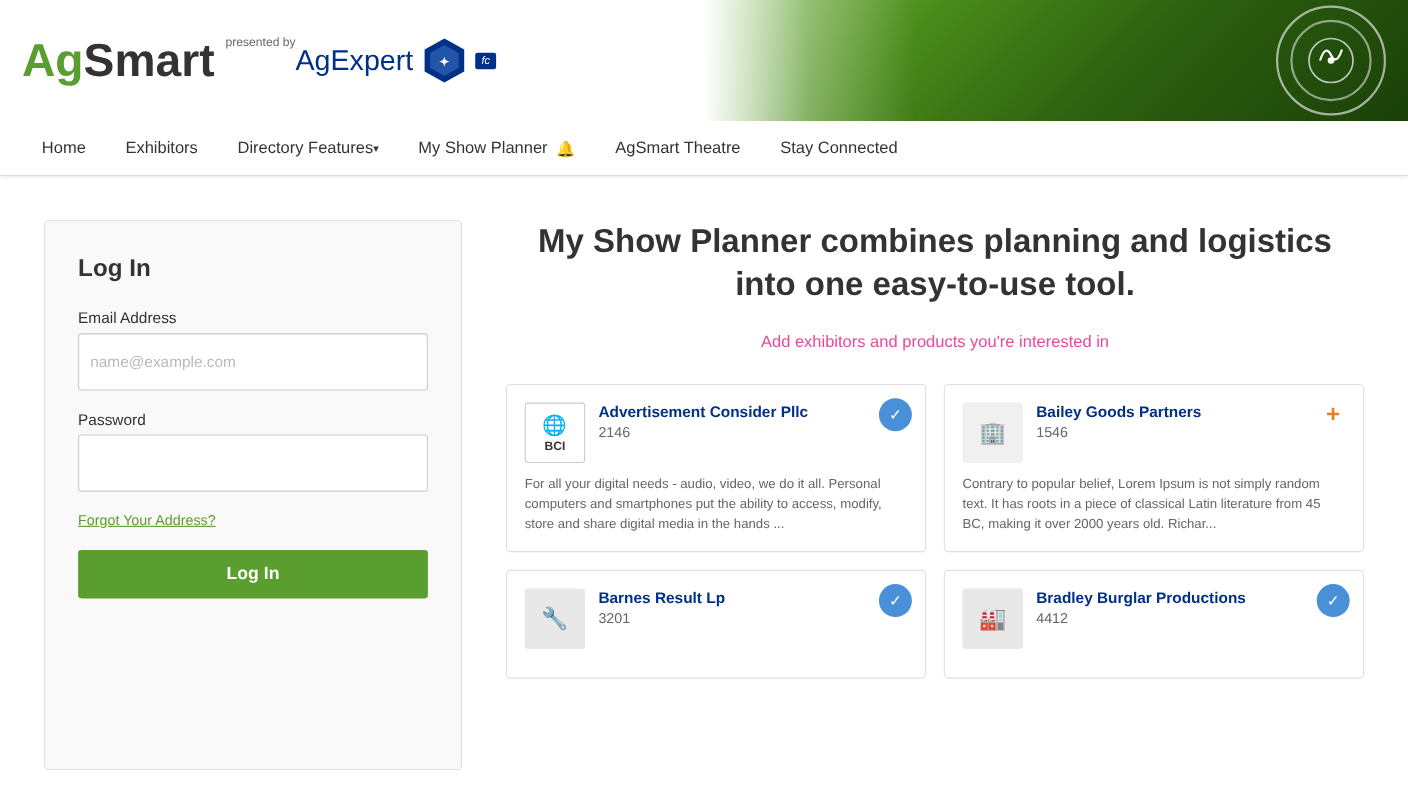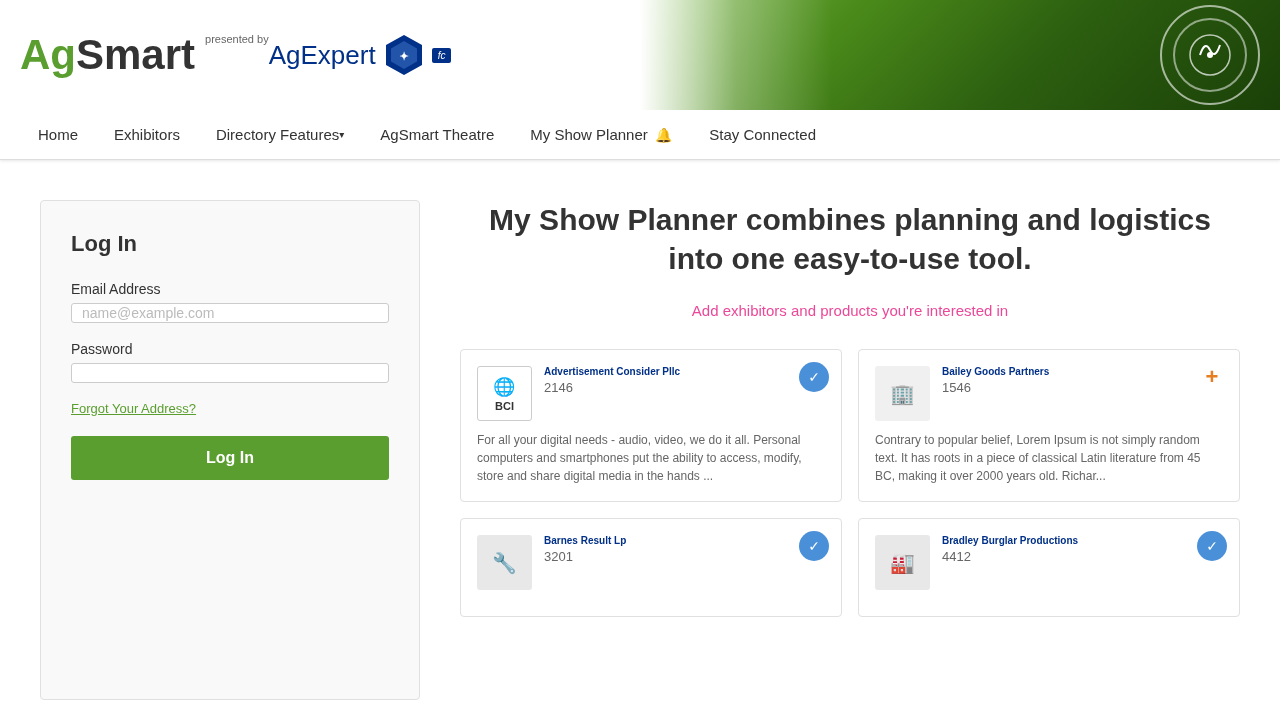--- a/index.html
+++ b/index.html
@@ -155,21 +155,21 @@
       margin-bottom: 18px;
     }
     .form-label {
       display: block;
       font-size: 14px;
       color: #333;
       margin-bottom: 6px;
     }
     .form-input {
       width: 100%;
-      height: 20px;
+      height: 52px;
       border: 1px solid #ccc;
       border-radius: 3px;
       padding: 0 10px;
       font-size: 14px;
       color: #999;
       background: #fff;
     }
     .form-input::placeholder { color: #bbb; }
     .forgot-password {
       display: block;
@@ -257,21 +257,21 @@
       flex-shrink: 0;
     }
     .card-logo-bci {
       background: #fff;
       border: 1px solid #ccc;
     }
     .card-info {
       flex: 1;
     }
     .card-name {
-      font-size: 10px;
+      font-size: 14px;
       font-weight: bold;
       color: #003087;
       line-height: 1.2;
       margin-bottom: 2px;
     }
     .card-number {
       font-size: 13px;
       color: #666;
     }
     .card-action {
@@ -334,25 +334,25 @@
       <path d="M20 30 Q25 15 30 25 Q35 35 40 20" fill="none" stroke="white" stroke-width="2"></path>
       <circle cx="30" cy="30" r="3" fill="white"></circle>
     </svg>
   </div>
 </div>
 
 <nav class="nav">
   <a class="nav-item">Home</a>
   <a class="nav-item">Exhibitors</a>
   <a class="nav-item has-dropdown">Directory Features</a>
-  <a class="nav-item">AgSmart Theatre</a>
   <a class="nav-item" style="display:flex;align-items:center;gap:4px;">
     <span>My Show Planner</span>
     <span class="nav-bell">🔔</span>
   </a>
+  <a class="nav-item">AgSmart Theatre</a>
   <a class="nav-item">Stay Connected</a>
 </nav>
 
 <div class="main">
 
   <div class="login-panel">
     <h2 class="login-title">Log In</h2>
     <div class="form-group">
       <label class="form-label">Email Address</label>
       <input class="form-input" type="email" placeholder="name@example.com" style="">

